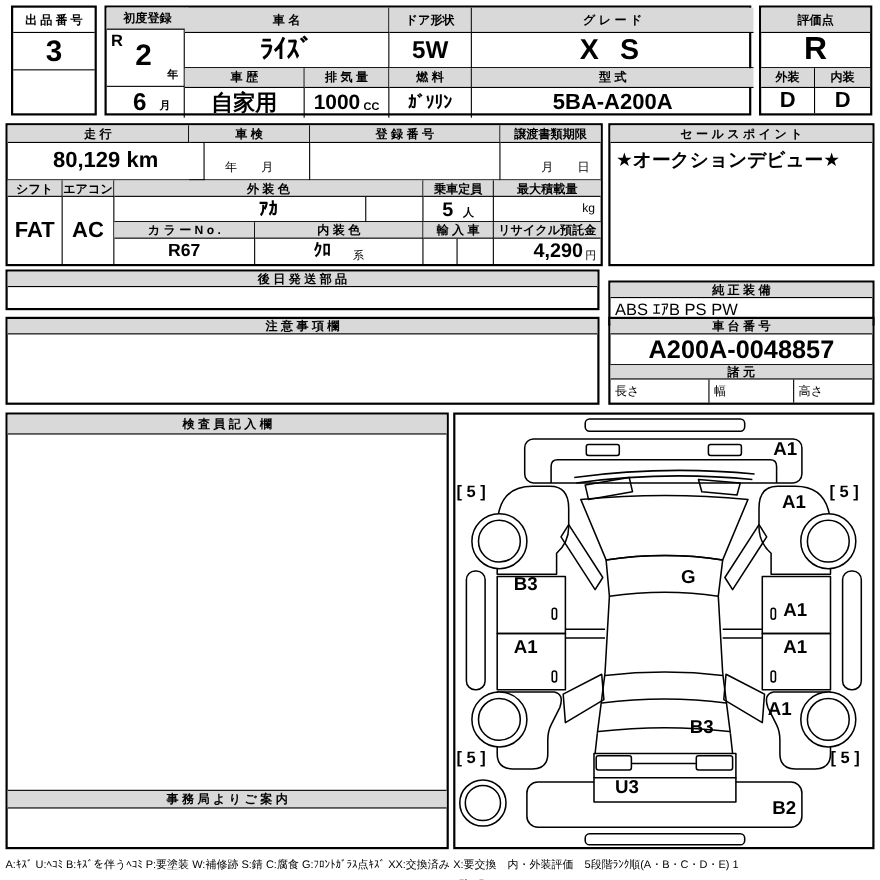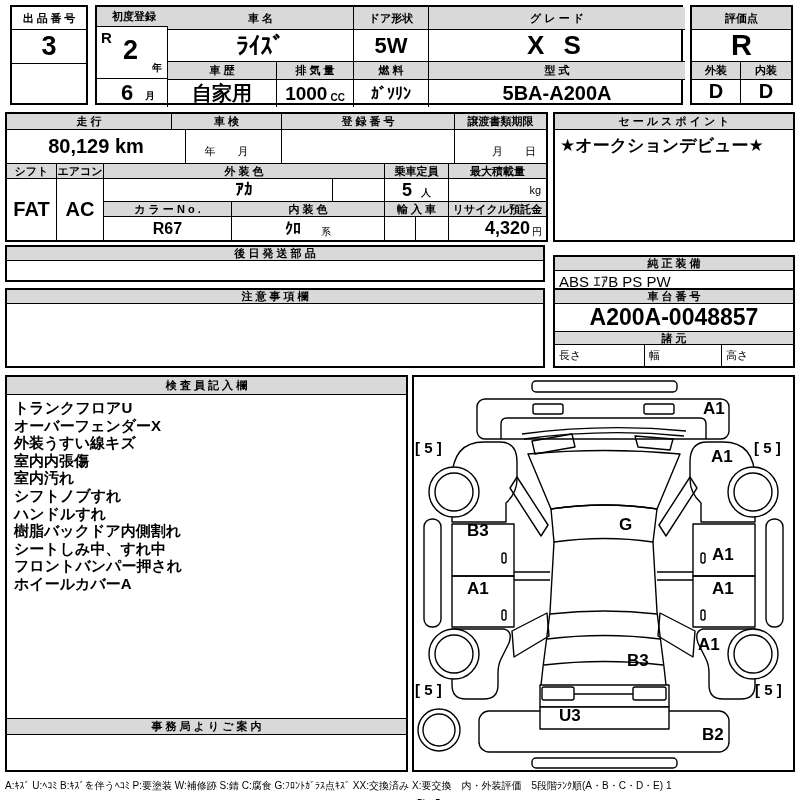--- a/index.html
+++ b/index.html
@@ -114,21 +114,21 @@
 
     <div class="abs v br" style="left:97px;top:103px;width:128px;height:23px;font-size:16px;">R67</div>
     <div class="abs v br" style="left:225px;top:103px;width:153px;height:23px;">
       <span style="font-size:16px;font-weight:bold;">ｸﾛ</span>
       <span class="small" style="margin-left:20px;margin-top:6px;font-weight:normal;">系</span>
     </div>
     <div class="abs br" style="left:378px;top:103px;width:64px;height:23px;">
       <div class="abs bl" style="left:30px;top:0;height:23px;width:1px;"></div>
     </div>
     <div class="abs v" style="left:442px;top:103px;width:97px;height:23px;justify-content:flex-end;padding-right:4px;">
-      <span style="font-size:18px;font-weight:bold;">4,320</span>
+      <span style="font-size:18px;font-weight:bold;">4,290</span>
       <span class="small" style="margin-left:2px;margin-top:6px;font-weight:normal;">円</span>
     </div>
   </div>
 
   <div class="abs b" style="left:553px;top:112px;width:242px;height:130px;">
     <div class="abs hd bb" style="left:0;top:0;width:238px;height:16px;">セ ー ル ス ポ イ ン ト</div>
     <div class="abs" style="left:5px;top:20px;font-size:17px;font-weight:bold;white-space:pre;">★オークションデビュー★</div>
   </div>
 
   <div class="abs b" style="left:5px;top:245px;width:540px;height:37px;">
@@ -148,33 +148,20 @@
     <div class="abs hd bb" style="left:0;top:0;width:238px;height:14px;">車 台 番 号</div>
     <div class="abs v bb" style="left:0;top:14px;width:238px;height:28px;font-size:23px;">A200A-0048857</div>
     <div class="abs hd bb" style="left:0;top:42px;width:238px;height:13px;">諸 元</div>
     <div class="abs br" style="left:0;top:55px;width:90px;height:21px;font-size:11px;padding:3px 0 0 4px;">長さ</div>
     <div class="abs br" style="left:90px;top:55px;width:77px;height:21px;font-size:11px;padding:3px 0 0 4px;">幅</div>
     <div class="abs" style="left:167px;top:55px;width:71px;height:21px;font-size:11px;padding:3px 0 0 4px;">高さ</div>
   </div>
 
   <div class="abs b" style="left:5px;top:375px;width:403px;height:397px;">
     <div class="abs hd bb" style="left:0;top:0;width:399px;height:18px;">検 査 員 記 入 欄</div>
-    <div class="abs" style="left:7px;top:22px;width:385px;">
-      <div class="note-line">トランクフロアU</div>
-      <div class="note-line">オーバーフェンダーX</div>
-      <div class="note-line">外装うすい線キズ</div>
-      <div class="note-line">室内内張傷</div>
-      <div class="note-line">室内汚れ</div>
-      <div class="note-line">シフトノブすれ</div>
-      <div class="note-line">ハンドルすれ</div>
-      <div class="note-line">樹脂バックドア内側割れ</div>
-      <div class="note-line">シートしみ中、すれ中</div>
-      <div class="note-line">フロントバンパー押され</div>
-      <div class="note-line">ホイールカバーA</div>
-    </div>
     <div class="abs hd bt bb" style="left:0;top:341px;width:399px;height:17px;">事 務 局 よ り ご 案 内</div>
   </div>
 
   <div class="abs b" style="left:412px;top:375px;width:383px;height:397px;">
     <svg class="abs" style="left:0;top:0;" width="379" height="393" viewBox="0 0 379 393" fill="none" stroke="#000" stroke-width="1.4" stroke-linejoin="round">
 
       <rect x="10" y="142" width="17" height="108" rx="8"></rect>
       <rect x="352" y="142" width="17" height="108" rx="8"></rect>
 
       <path d="M38,145 V103 Q38,65 70,65 L86,65 Q103,65 103,85 V102 Q103,116 92,126 L92,145 Z"></path>

